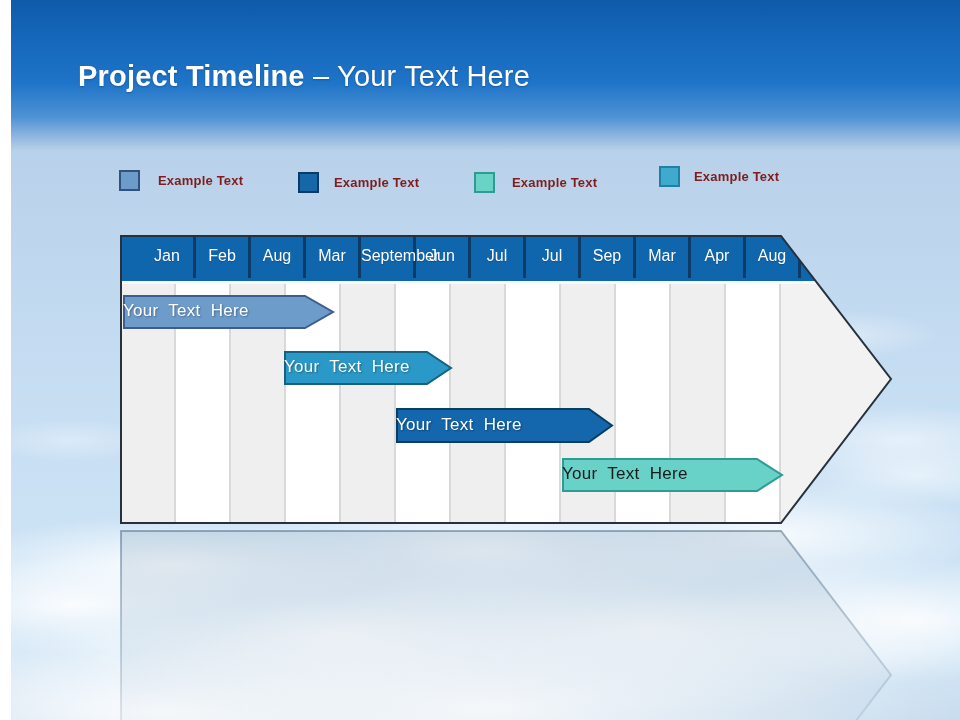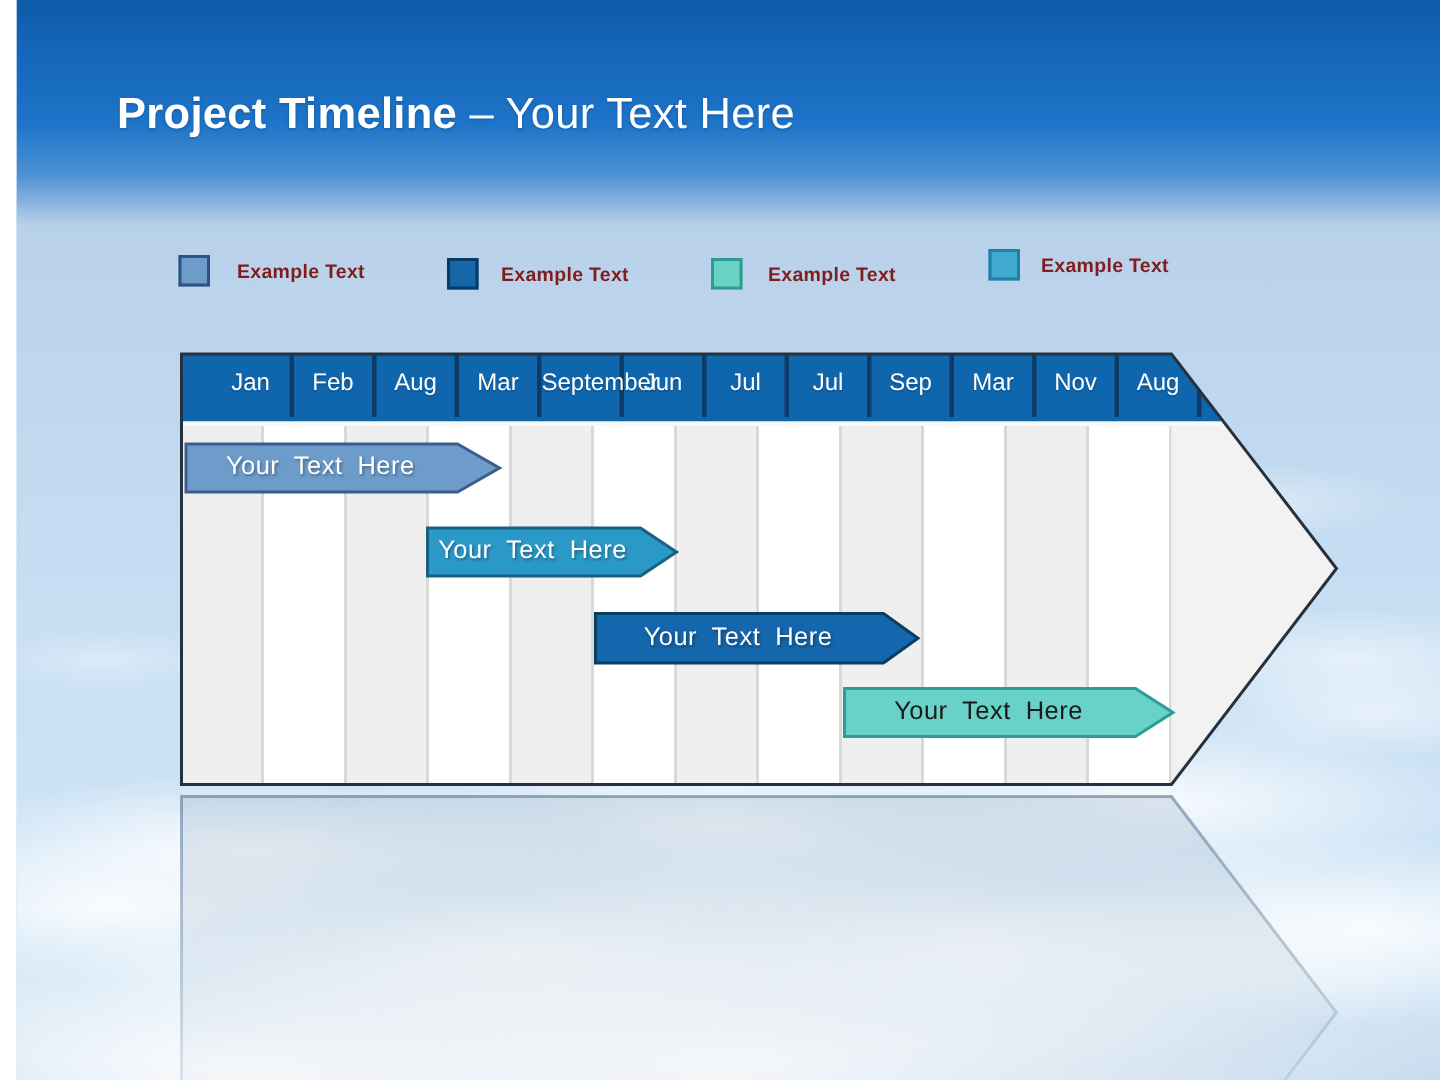--- a/index.html
+++ b/index.html
@@ -62,21 +62,21 @@
     background-image:
       repeating-linear-gradient(to right, rgba(0,0,0,0) 0 53px, #D9D9D9 53px 55px),
       repeating-linear-gradient(to right, #EFEFEF 0 55px, #FFFFFF 55px 110px);
   }
   .tl-outline{position:absolute;left:0;top:0;pointer-events:none;}
 
   
   .bar{position:absolute;}
   .bar svg{position:absolute;left:0;top:0;overflow:visible;}
   .bar-label{
-    position:absolute;top:0;text-align:center;font-size:17px;letter-spacing:.3px;word-spacing:5px;
+    position:absolute;top:0;font-size:17px;letter-spacing:.3px;word-spacing:5px;
     white-space:nowrap;
   }
   .bar-label.light{color:#FFFFFF;text-shadow:1px 1px 2px rgba(0,0,0,.35);}
   .bar-label.dark{color:#1A1A1A;}
 
   
   .reflection{position:absolute;left:108px;top:526px;width:785px;height:194px;pointer-events:none;}
 </style>
 </head>
 <body>
@@ -115,21 +115,21 @@
           <div class="month-cell">Jan</div>
           <div class="month-cell">Feb</div>
           <div class="month-cell">Aug</div>
           <div class="month-cell">Mar</div>
           <div class="month-cell">September</div>
           <div class="month-cell">Jun</div>
           <div class="month-cell">Jul</div>
           <div class="month-cell">Jul</div>
           <div class="month-cell">Sep</div>
           <div class="month-cell">Mar</div>
-          <div class="month-cell">Nov</div>
+          <div class="month-cell">Apr</div>
           <div class="month-cell">Aug</div>
         </div>
       <div class="tl-headline"></div>
       <div class="tl-body"></div>
       <div id="bars">
           <div class="bar" style="left: 4px; top: 62px; width: 209px; height: 32px;">
             <svg width="211" height="34">
               <polygon points="1,1 182,1 210,17 182,33 1,33" fill="#6D9CCB" stroke="#3D5E8C" stroke-width="2"></polygon>
             </svg>
             <span class="bar-label light" style="left: 0px; width: 181px; line-height: 32px;">Your Text Here</span>

